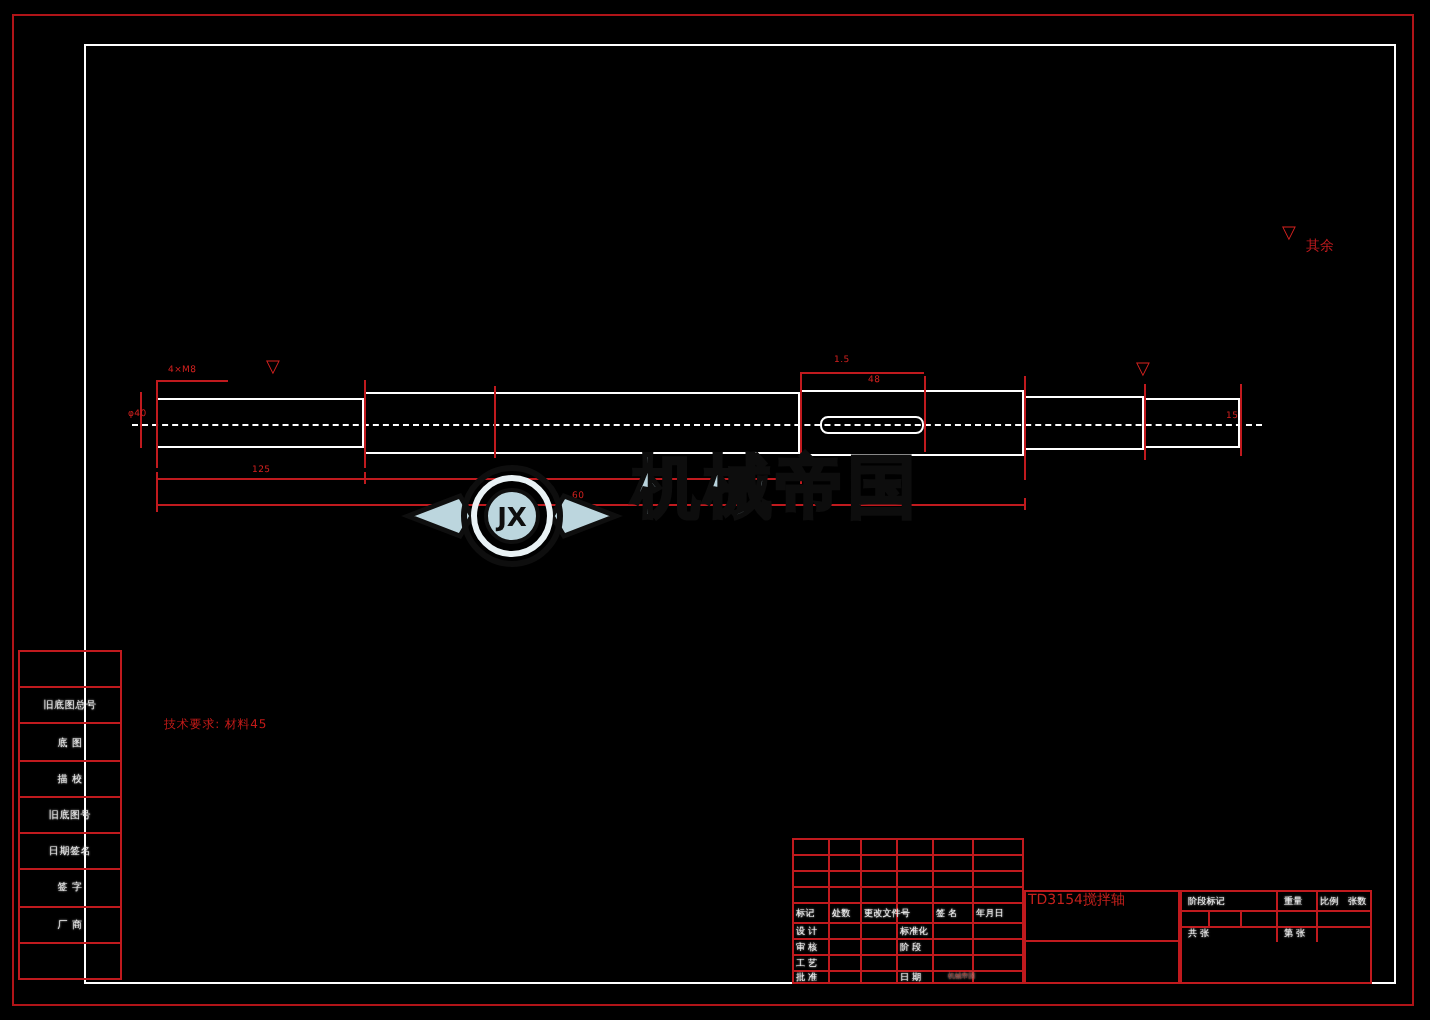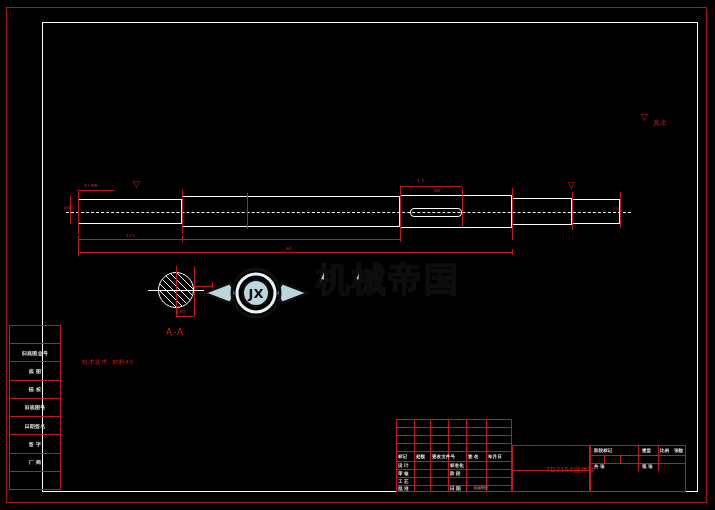--- a/index.html
+++ b/index.html
@@ -33,21 +33,21 @@
      background:repeating-linear-gradient(45deg,transparent 0 2px,#ffffff 2px 2.6px,transparent 2.6px 5px);}
   #sec-label{position:absolute;color:#d4211f;font-size:9px;letter-spacing:1px;}
   
   #tech-req{position:absolute;color:#c41a18;font-size:6px;letter-spacing:.4px;white-space:nowrap;}
   
   #title-block{position:absolute;left:396px;top:419px;width:290px;height:73px;}
   #title-block .box{position:absolute;border:1px solid #c01a1e;box-sizing:border-box;}
   .tb-txt{position:absolute;color:#f0f0f0;font-size:4.6px;white-space:nowrap;text-shadow:0 0 1px #fff;}
   .tb-red{position:absolute;color:#c4201c;white-space:nowrap;}
   
-  #watermark{position:absolute;left:196px;top:228px;width:320px;height:62px;margin-top:35px;}
+  #watermark{position:absolute;left:196px;top:228px;width:320px;height:62px;}
   #wm-text{position:absolute;left:120px;top:-2px;color:#b9d4dd;font-size:34px;font-weight:bold;
            letter-spacing:2px;line-height:36px;-webkit-text-stroke:1.5px #0d0d0d;}
   #wm-sub{position:absolute;left:118px;top:36px;color:#f2f6f8;font-size:17px;font-weight:bold;
           letter-spacing:1.5px;-webkit-text-stroke:1.2px #101010;}
   .corner-note{position:absolute;color:#c01a1e;white-space:nowrap;}
 </style>
 </head>
 <body>
 
 <div id="stage">
@@ -107,33 +107,20 @@
     <div class="dim-txt" style="left:434px;top:188px;">48</div>
     <div class="dim-txt" style="left:613px;top:206px;">15</div>
 
     <div class="rough" style="left:133px;top:180px;">▽</div>
     <div class="rough" style="left:568px;top:181px;">▽</div>
   </div>
 
   <div class="corner-note" style="left:620px;top:118px;font-size:7px;margin-left:33px;">其余</div>
   <div class="rough" style="left:641px;top:113px;">▽</div>
 
-  <div class="abs" style="left:150px;top:272px;width:80px;height:68px;">
-    <div id="sec-circle" style="left:8px;top:0;">
-      <div class="hatch"></div>
-    </div>
-    <div class="rv" style="left:26px;top:-6px;height:50px;"></div>
-    <div class="rv" style="left:44px;top:-6px;height:50px;"></div>
-    <div class="rh" style="left:-2px;top:18px;width:56px;background:#fff;"></div>
-    <div class="rh" style="left:26px;top:44px;width:18px;"></div>
-    <div class="rh" style="left:44px;top:14px;width:18px;"></div>
-    <div class="rv" style="left:62px;top:10px;height:10px;"></div>
-    <div class="dim-txt" style="left:26px;top:37px;">φ40</div>
-    <div id="sec-label" style="left:16px;top:55px;">A-A</div>
-  </div>
 
   <div id="tech-req" style="left:82px;top:358px;">技术要求: 材料45</div>
 
   <div id="watermark">
     <svg width="120" height="62" viewBox="0 0 120 62" style="position:absolute;left:0;top:0;">
       <g stroke="#0e0e0e" stroke-width="2.5" fill="#bcd6de">
         <path d="M8 30 L34 20 L40 30 L34 40 Z"></path>
         <path d="M112 30 L86 20 L80 30 L86 40 Z"></path>
       </g>
       <circle cx="60" cy="30" r="24" fill="none" stroke="#0e0e0e" stroke-width="3"></circle>
@@ -170,21 +157,21 @@
     <div class="tb-txt" style="left:2px;top:44px;">设 计</div>
     <div class="tb-txt" style="left:2px;top:52px;">审 核</div>
     <div class="tb-txt" style="left:2px;top:60px;">工 艺</div>
     <div class="tb-txt" style="left:2px;top:67px;">批 准</div>
     <div class="tb-txt" style="left:54px;top:44px;">标准化</div>
     <div class="tb-txt" style="left:54px;top:52px;">阶 段</div>
     <div class="tb-txt" style="left:54px;top:67px;">日 期</div>
 
     <div class="box" style="left:116px;top:26px;width:78px;height:47px;"></div>
     <div class="box" style="left:116px;top:26px;width:78px;height:26px;"></div>
-    <div class="tb-red" style="left:118px;top:46px;font-size:7px;padding-left:32px;">TD3154搅拌轴</div>
+    <div class="tb-red" style="left:118px;top:26px;font-size:7px;">TD3154搅拌轴</div>
     <div class="tb-txt" style="left:78px;top:67px;font-size:3.4px;color:#8a2b22;">机械帝国</div>
 
     <div class="box" style="left:194px;top:26px;width:96px;height:47px;"></div>
     <div class="rh" style="left:194px;top:36px;width:96px;"></div>
     <div class="rh" style="left:194px;top:44px;width:96px;"></div>
     <div class="rv" style="left:242px;top:26px;height:26px;"></div>
     <div class="rv" style="left:262px;top:26px;height:26px;"></div>
     <div class="rv" style="left:208px;top:36px;height:8px;"></div>
     <div class="rv" style="left:224px;top:36px;height:8px;"></div>
 

